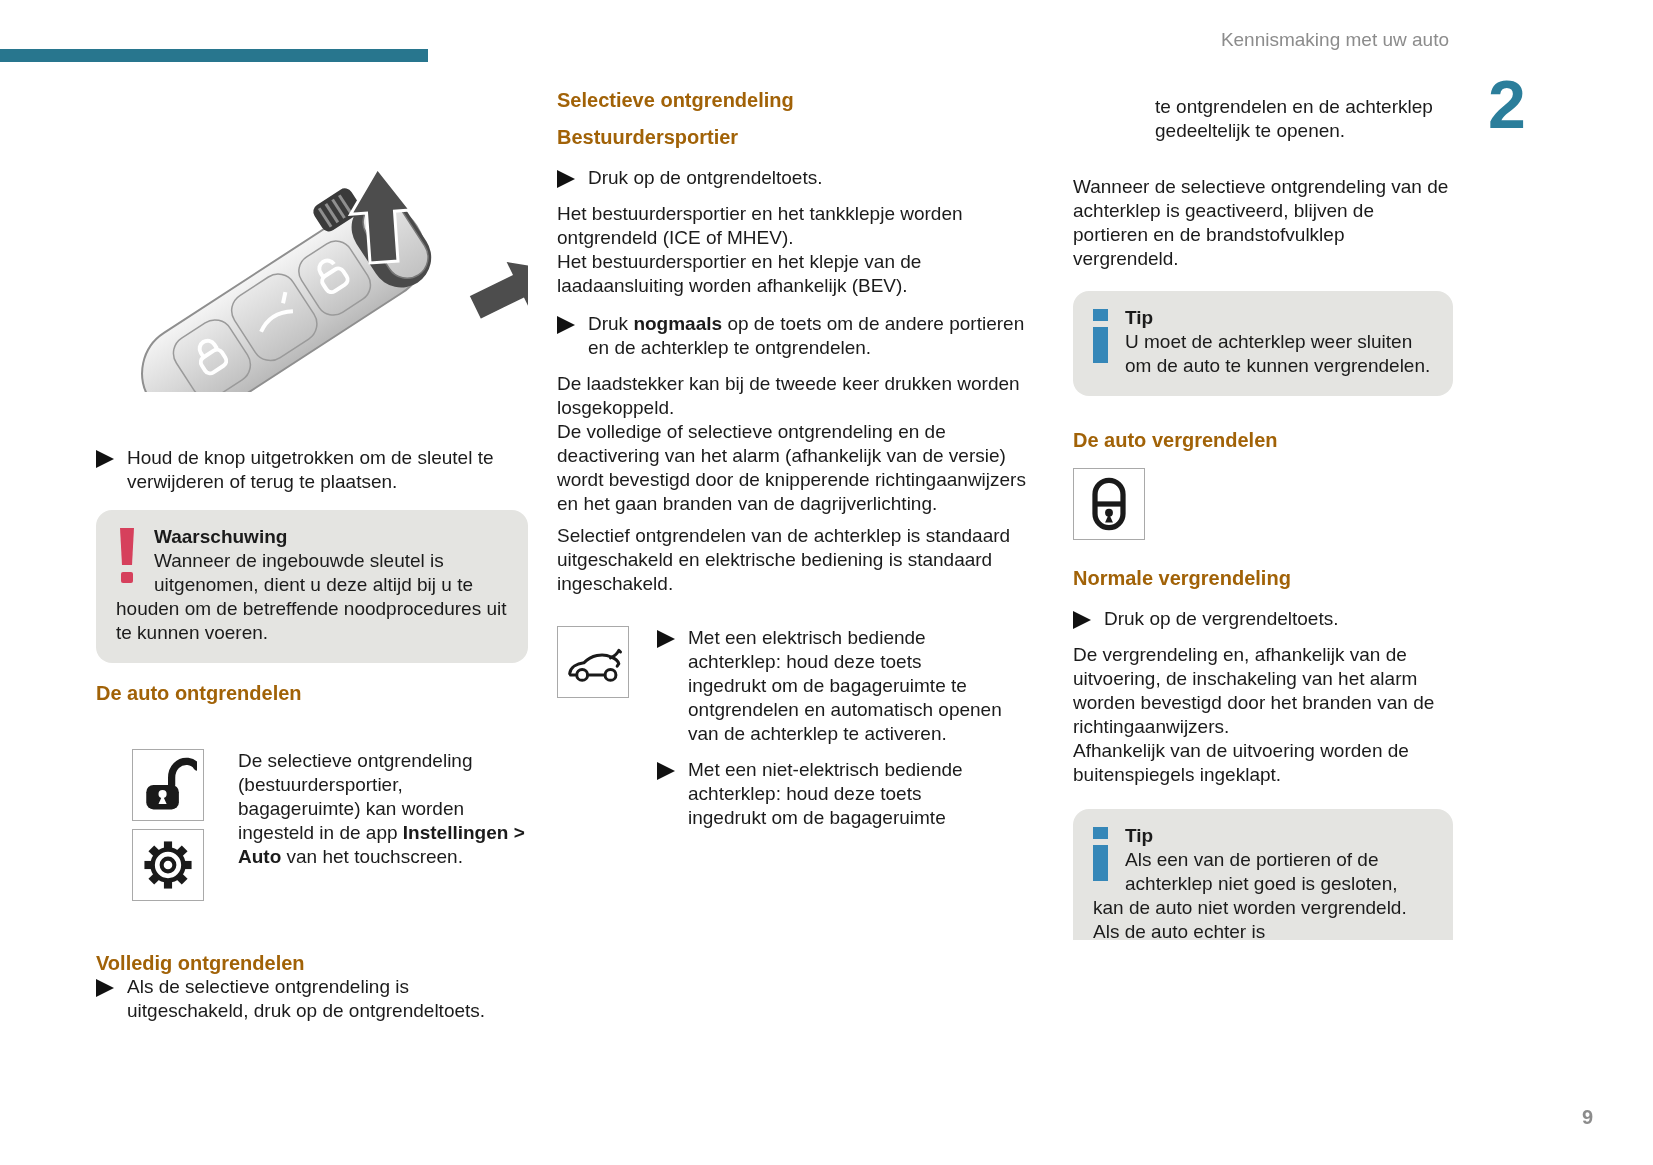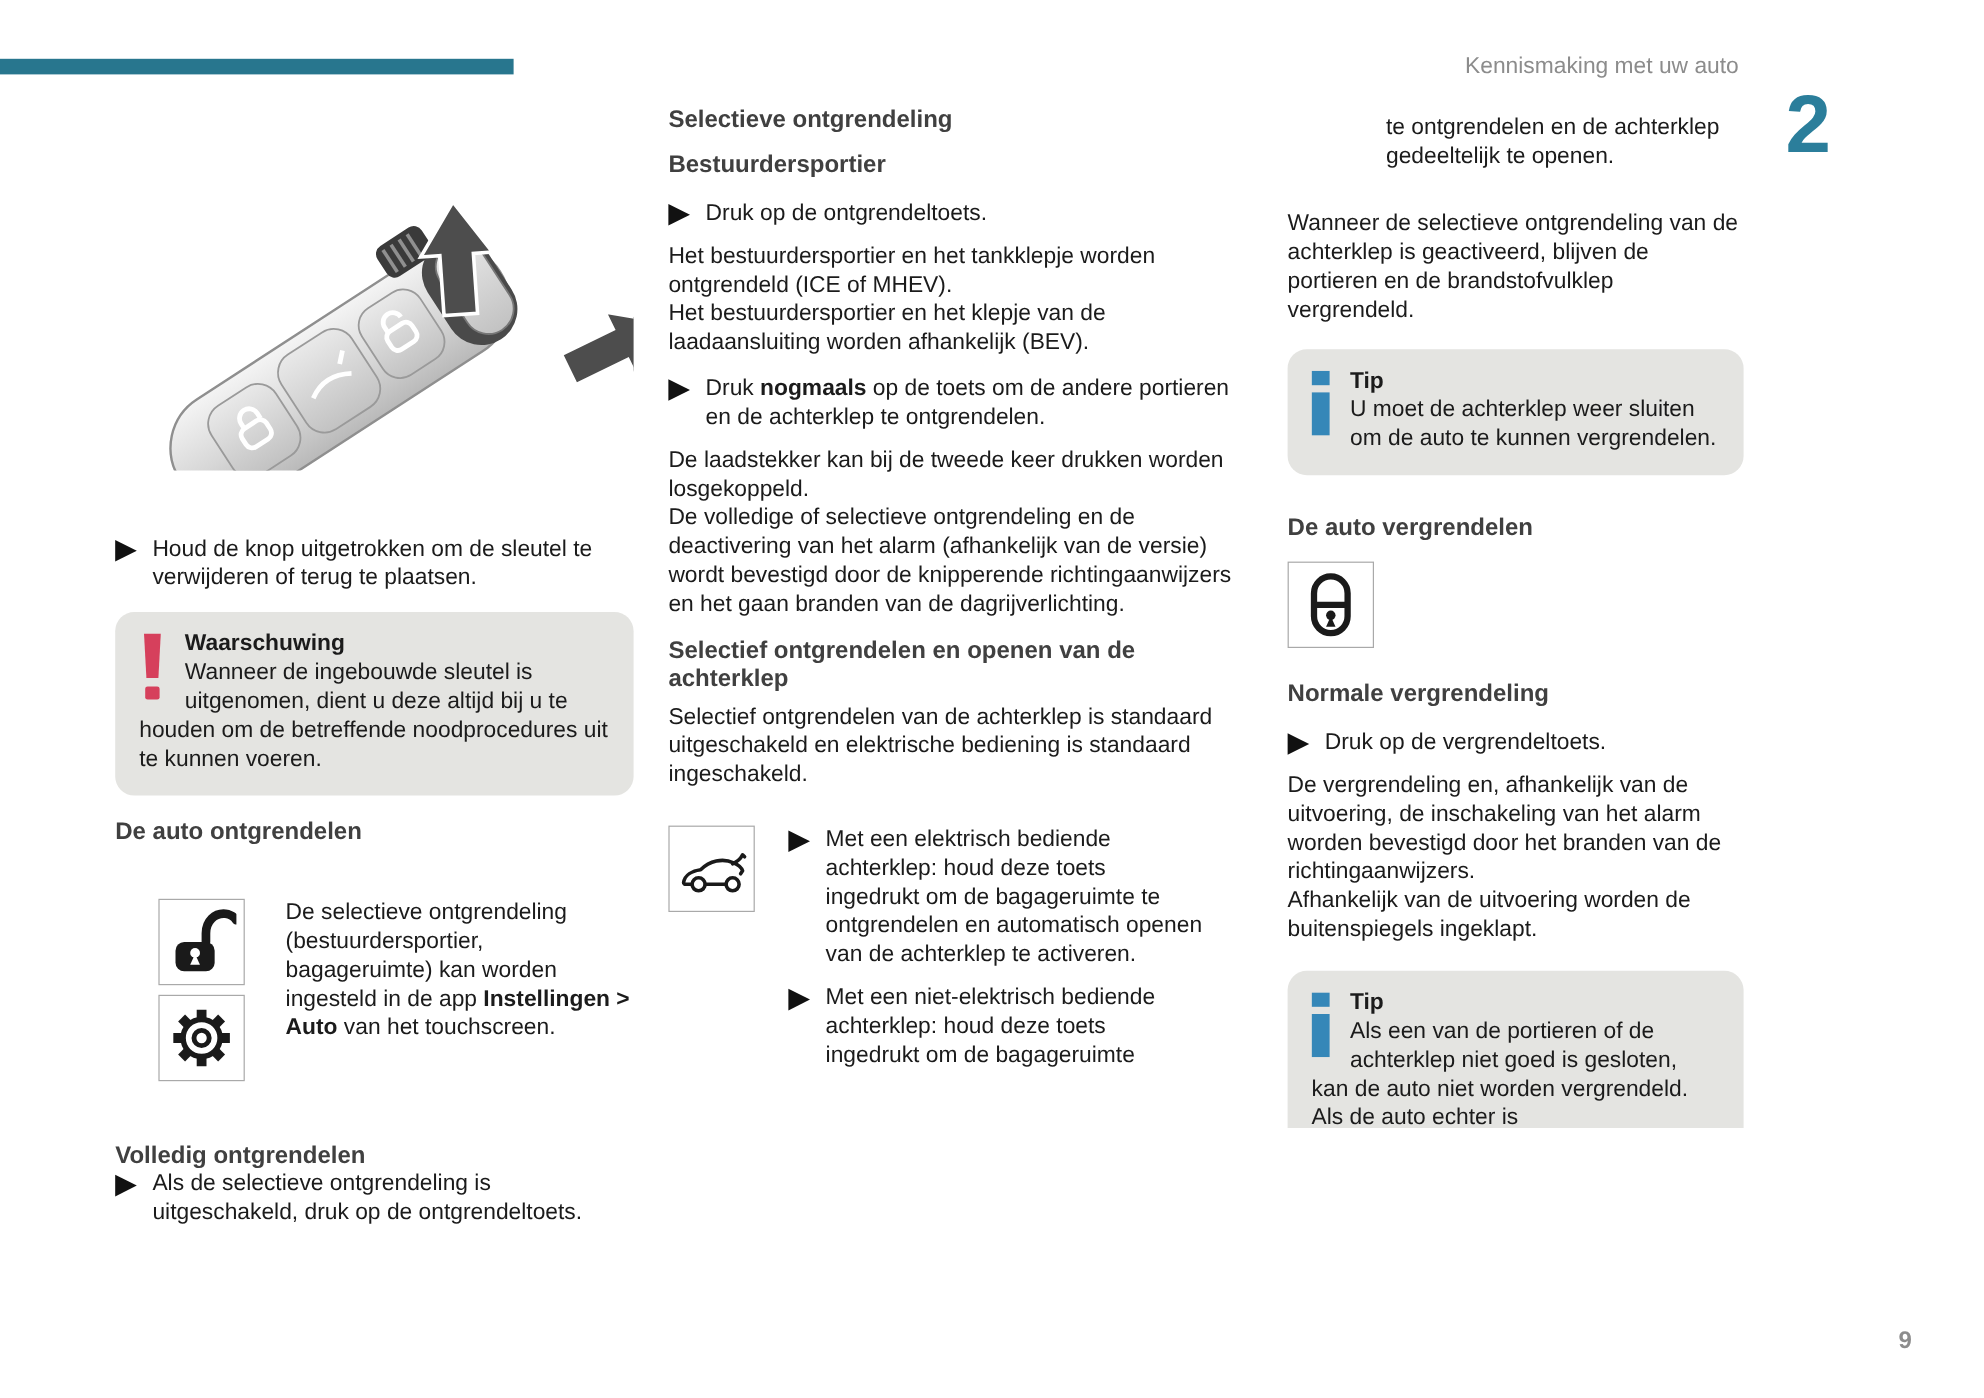--- a/index.html
+++ b/index.html
@@ -3,30 +3,30 @@
 <meta charset="utf-8">
 <style>
   html,body{margin:0;padding:0;background:#ffffff;}
   body{
     width:1653px;height:1165px;position:relative;overflow:hidden;
     font-family:"Liberation Sans","DejaVu Sans",sans-serif;
     color:#1b1b1b;font-size:19px;line-height:24px;
   }
   .page{position:absolute;inset:0;}
   .topbar{position:absolute;left:0;top:49px;width:428px;height:13px;background:#28768e;}
-  .runhead{position:absolute;top:44px;right:204px;color:#8c8c8c;font-size:19px;}
+  .runhead{position:absolute;top:28px;right:204px;color:#8c8c8c;font-size:19px;}
   .chapnum{position:absolute;left:1488px;top:70px;color:#2b7e9b;font-size:68px;line-height:68px;font-weight:bold;}
   .pagenum{position:absolute;left:1582px;top:1105px;color:#8c8c8c;font-size:20px;font-weight:bold;}
 
   .col{position:absolute;}
   .col-left{left:96px;top:140px;width:432px;}
   .col-mid{left:557px;top:88px;width:482px;}
   .col-right{left:1073px;top:95px;width:380px;}
 
-  h3{font-size:20px;line-height:24px;margin:0;color:#404040;}
+  h3{font-size:20px;line-height:24px;margin:0;color:#a16207;}
   .para{margin:0;}
   .para > span{display:block;}
 
   .bullet{display:flex;margin:0;}
   .tri{flex:none;width:0;height:0;border-left:18px solid #111;
        border-top:9px solid transparent;border-bottom:9px solid transparent;
        margin:4px 13px 0 0;}
   .bullet .btext{flex:1;}
 
   .graybox{background:#e4e4e1;border-radius:16px;padding:15px 20px 18px 20px;}
@@ -175,21 +175,20 @@
     <div class="bullet" style="margin-top:14px;">
       <span class="tri"></span>
       <span class="btext"><span>Druk </span><b>nogmaals</b><span> op de toets om de andere portieren en de achterklep te ontgrendelen.</span></span>
     </div>
 
     <div class="para" style="margin-top:12px;">
       <span>De laadstekker kan bij de tweede keer drukken worden losgekoppeld.</span>
       <span>De volledige of selectieve ontgrendeling en de deactivering van het alarm (afhankelijk van de versie) wordt bevestigd door de knipperende richtingaanwijzers en het gaan branden van de dagrijverlichting.</span>
     </div>
 
-    <h3 style="margin-top:14px;">Selectief ontgrendelen en openen van de achterklep</h3>
 
     <div class="para" style="margin-top:8px;">
       <span>Selectief ontgrendelen van de achterklep is standaard uitgeschakeld en elektrische bediening is standaard ingeschakeld.</span>
     </div>
 
     <div class="media-row" style="margin-top:30px;">
       <div class="iconcol">
         <div class="iconbox">
           <svg width="60" height="60" viewBox="0 0 72 72">
             <g stroke="#1a1a1a" stroke-width="3.6" fill="none" stroke-linecap="round" stroke-linejoin="round">

